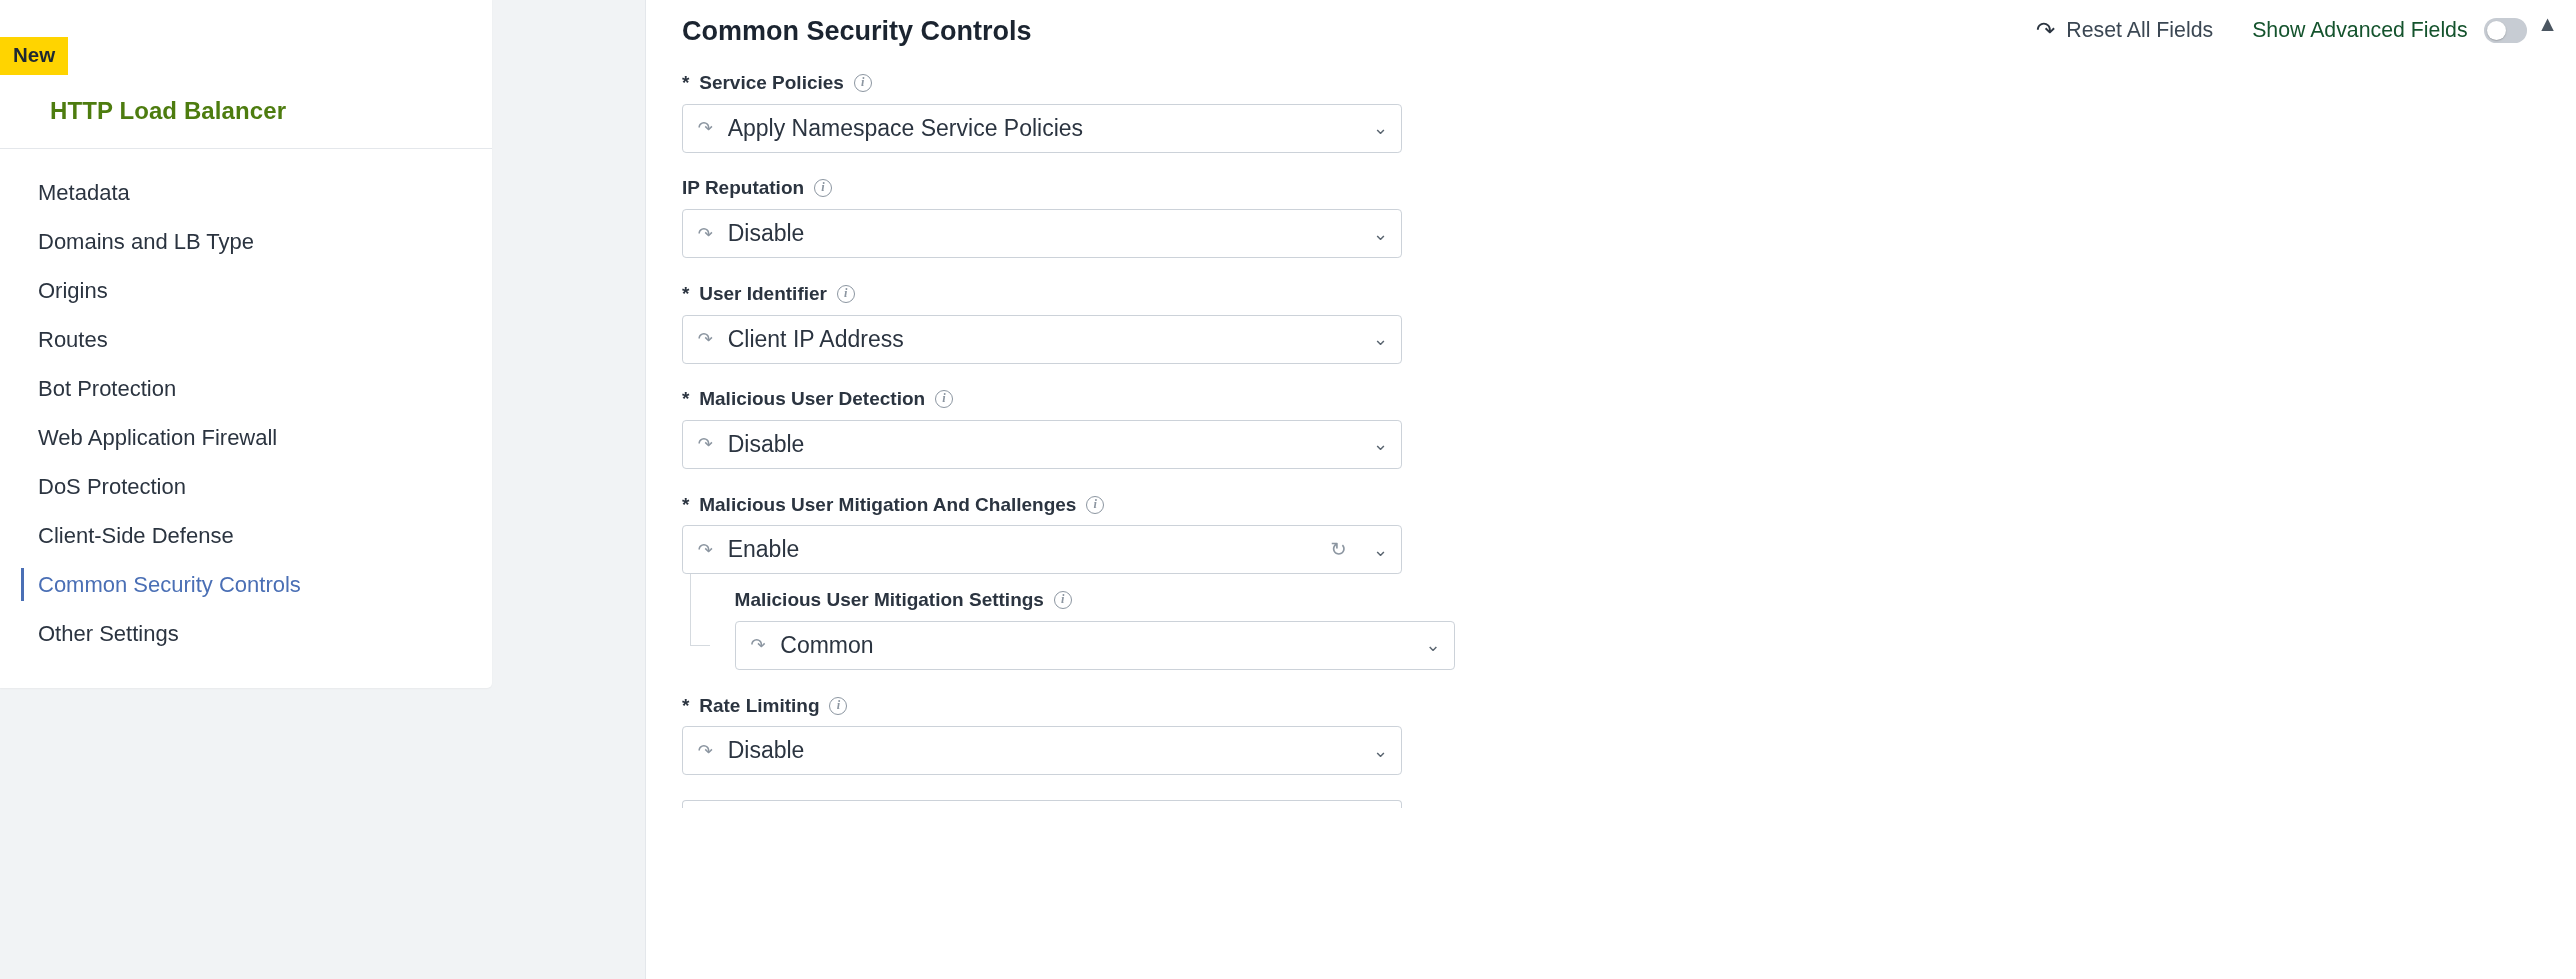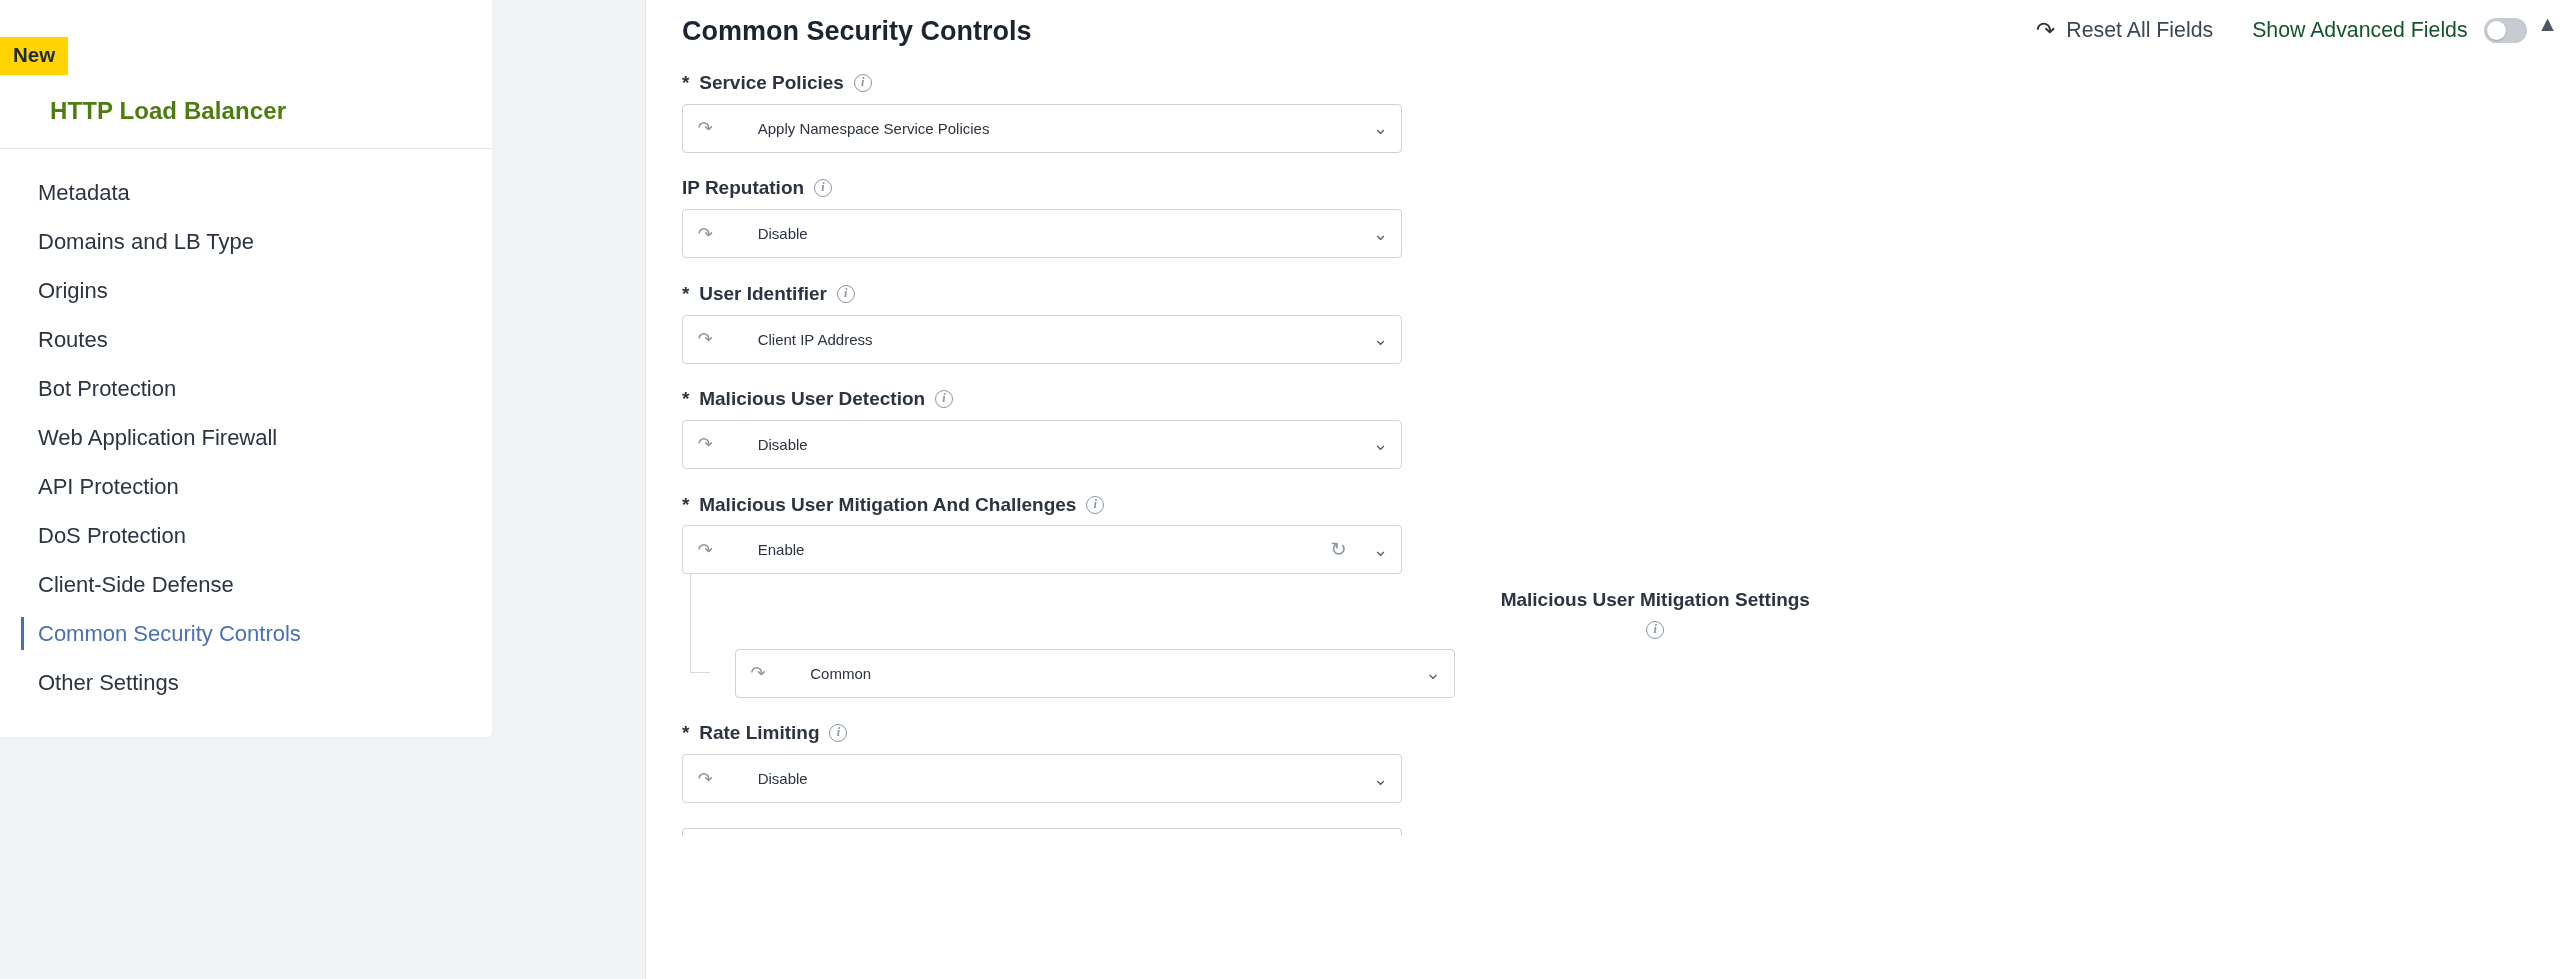--- a/index.html
+++ b/index.html
@@ -210,27 +210,26 @@
     position: relative;
   }
   .select .sel-icon {
     color: #8c96a1;
     font-size: 18px;
     margin-right: 14.8px;
     display: inline-block;
     line-height: 1;
   }
   .select .sel-value {
-    font-size: 15px;
+    font-size: 23px;
     color: #2b3440;
     flex: 1;
     white-space: nowrap;
     overflow: hidden;
     text-overflow: ellipsis;
-    margin-left: 30px;
   }
   .select .caret {
     color: #5a6570;
     font-size: 18px;
     margin-left: 8.2px;
   }
   .select .refresh {
     color: #8c96a1;
     font-size: 19.7px;
     margin-right: 18px;
@@ -263,21 +262,20 @@
   }
   .sub-inner { padding-left: 24.6px; }
   .sub-label {
     font-size: 19px;
     font-weight: 700;
     color: #2b3440;
     display: flex;
     align-items: center;
     gap: 9.8px;
     margin-bottom: 9.8px;
-    flex-direction: column;
   }
   .sub-select {
     width: 720px;
   }
   .bottom-stub {
     width: 720px;
     height: 8.2px;
     border: 0.8px solid #ccd2d9;
     border-bottom: none;
     border-radius: 4.1px 4.1px 0 0;
@@ -296,21 +294,20 @@
       </div>
       <div class="lb-title">HTTP Load Balancer</div>
       <div class="divider"></div>
       <div class="nav-list">
         <div class="nav-item">Metadata</div>
         <div class="nav-item">Domains and LB Type</div>
         <div class="nav-item">Origins</div>
         <div class="nav-item">Routes</div>
         <div class="nav-item">Bot Protection</div>
         <div class="nav-item">Web Application Firewall</div>
-        <div class="nav-item">API Protection</div>
         <div class="nav-item">DoS Protection</div>
         <div class="nav-item">Client-Side Defense</div>
         <div class="nav-item active">Common Security Controls</div>
         <div class="nav-item">Other Settings</div>
       </div>
     </div>
   </div>
 
   <div class="main">
 

